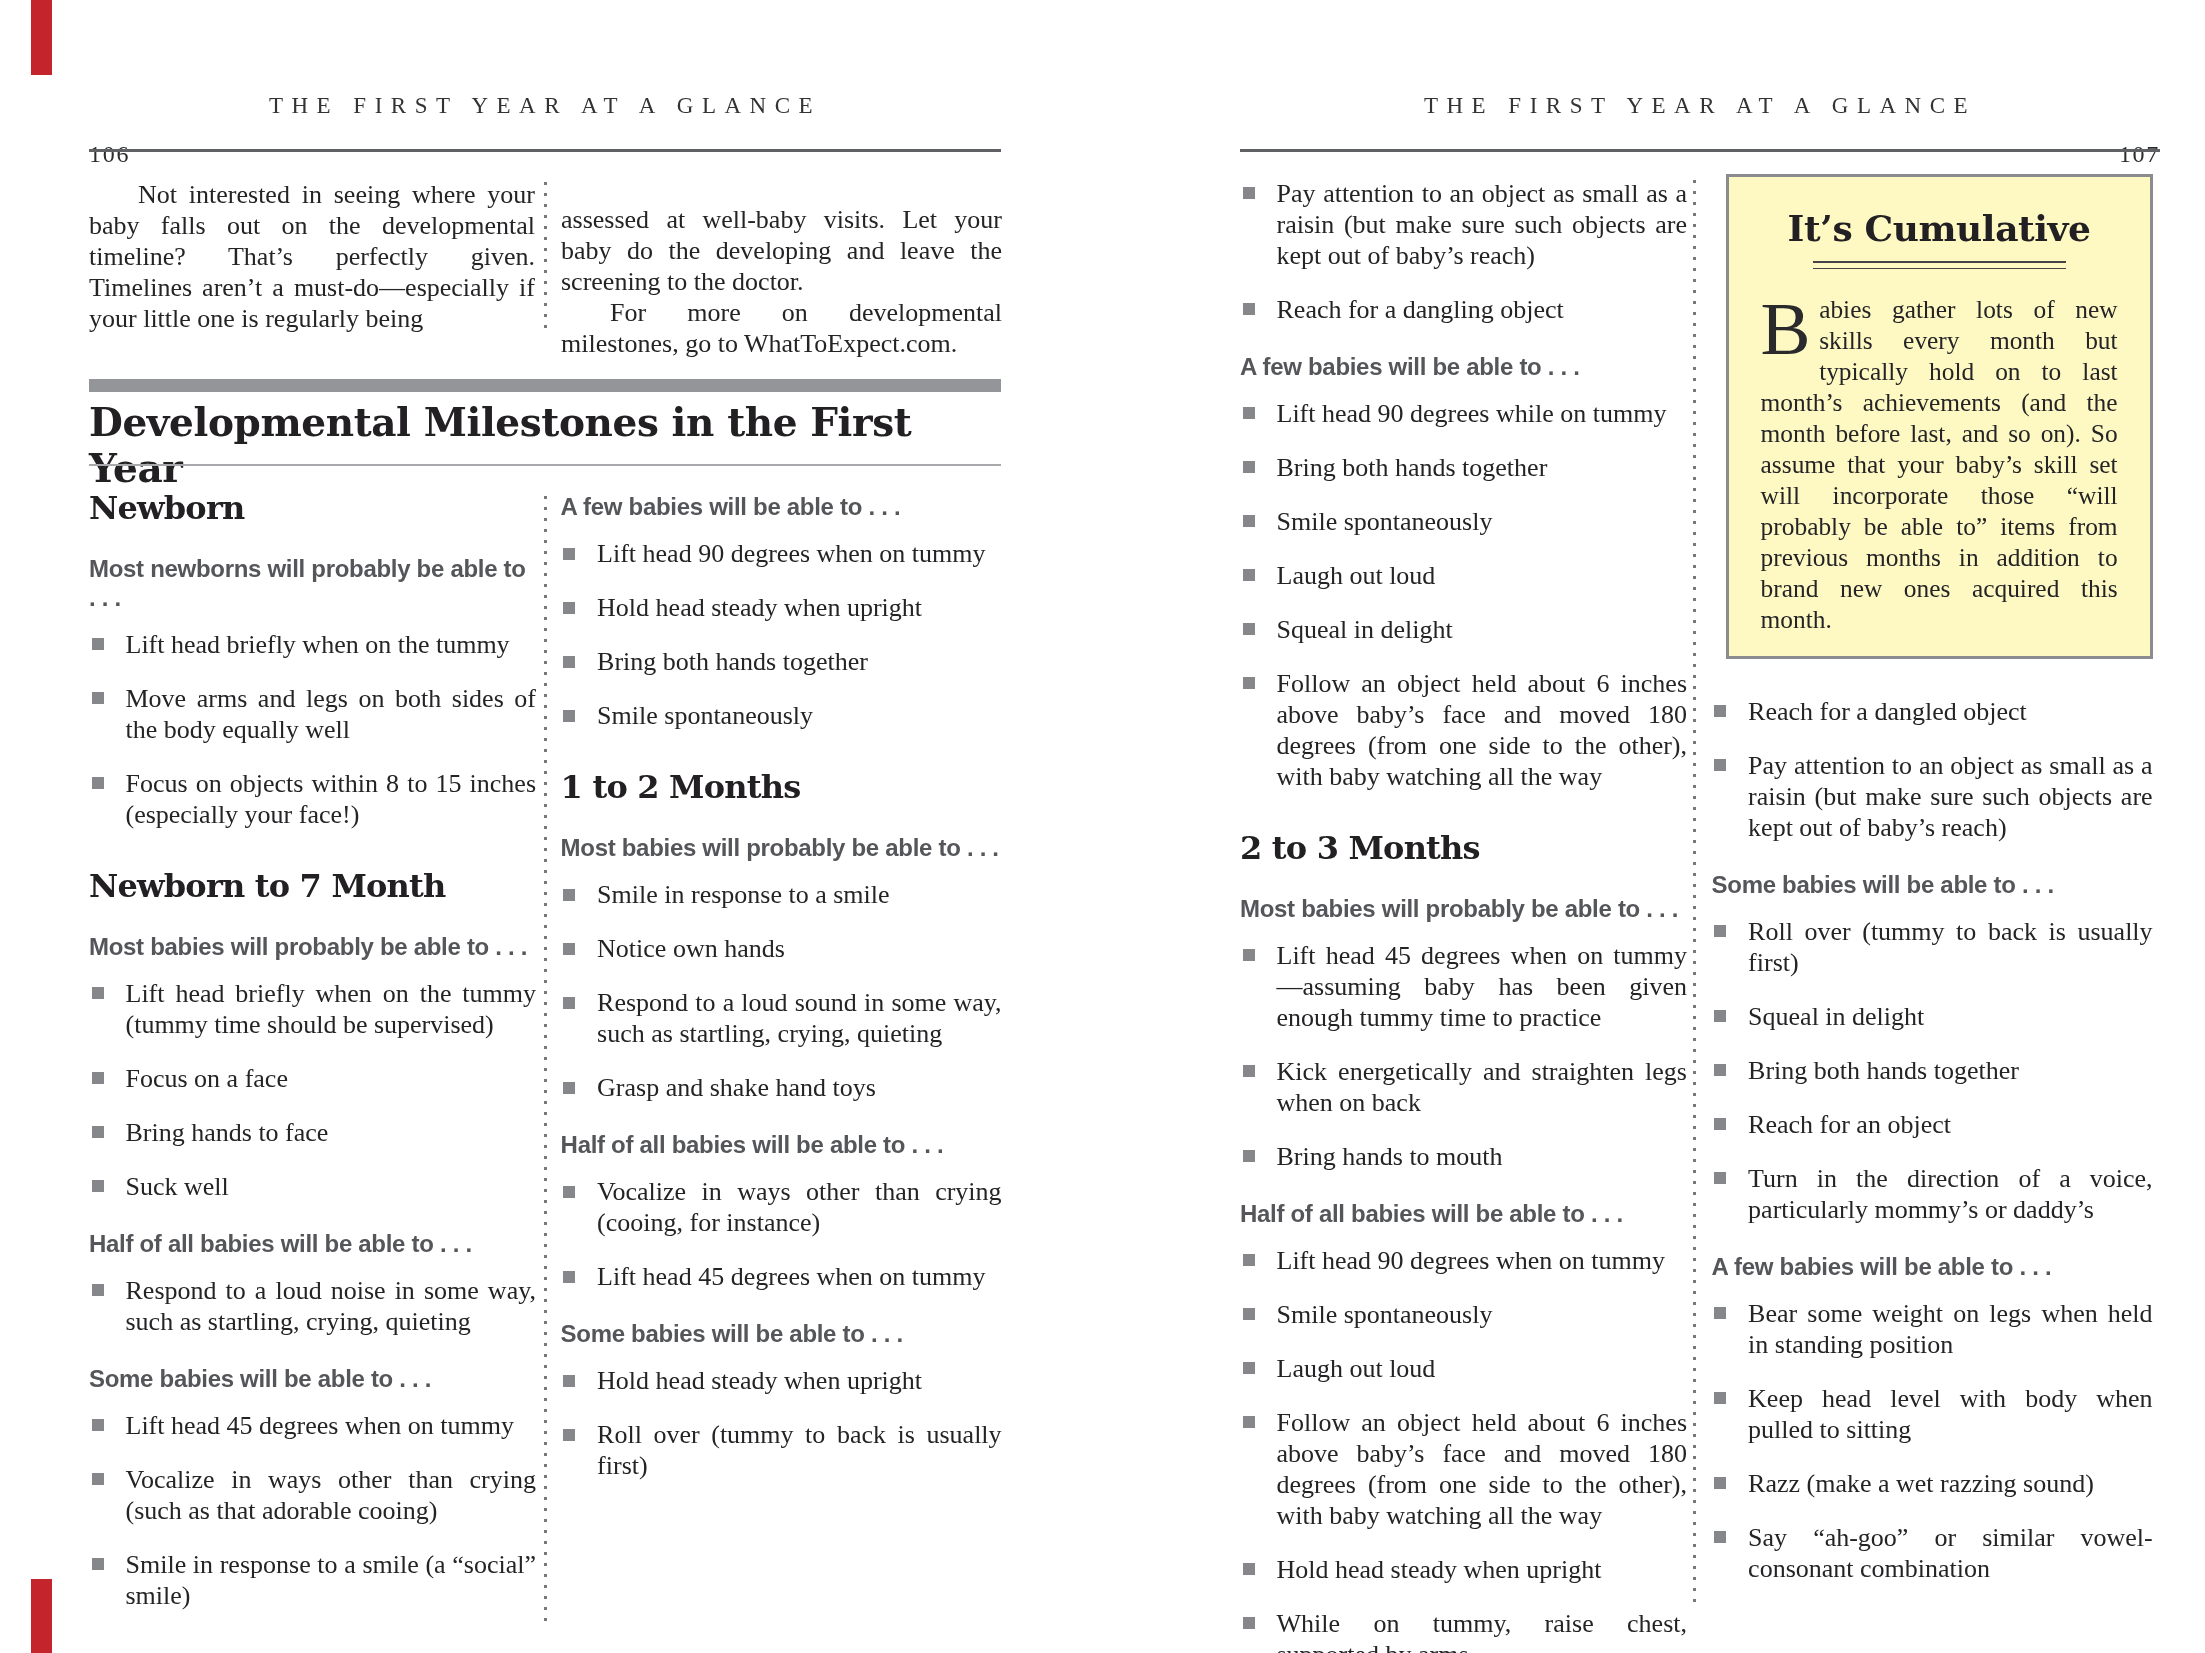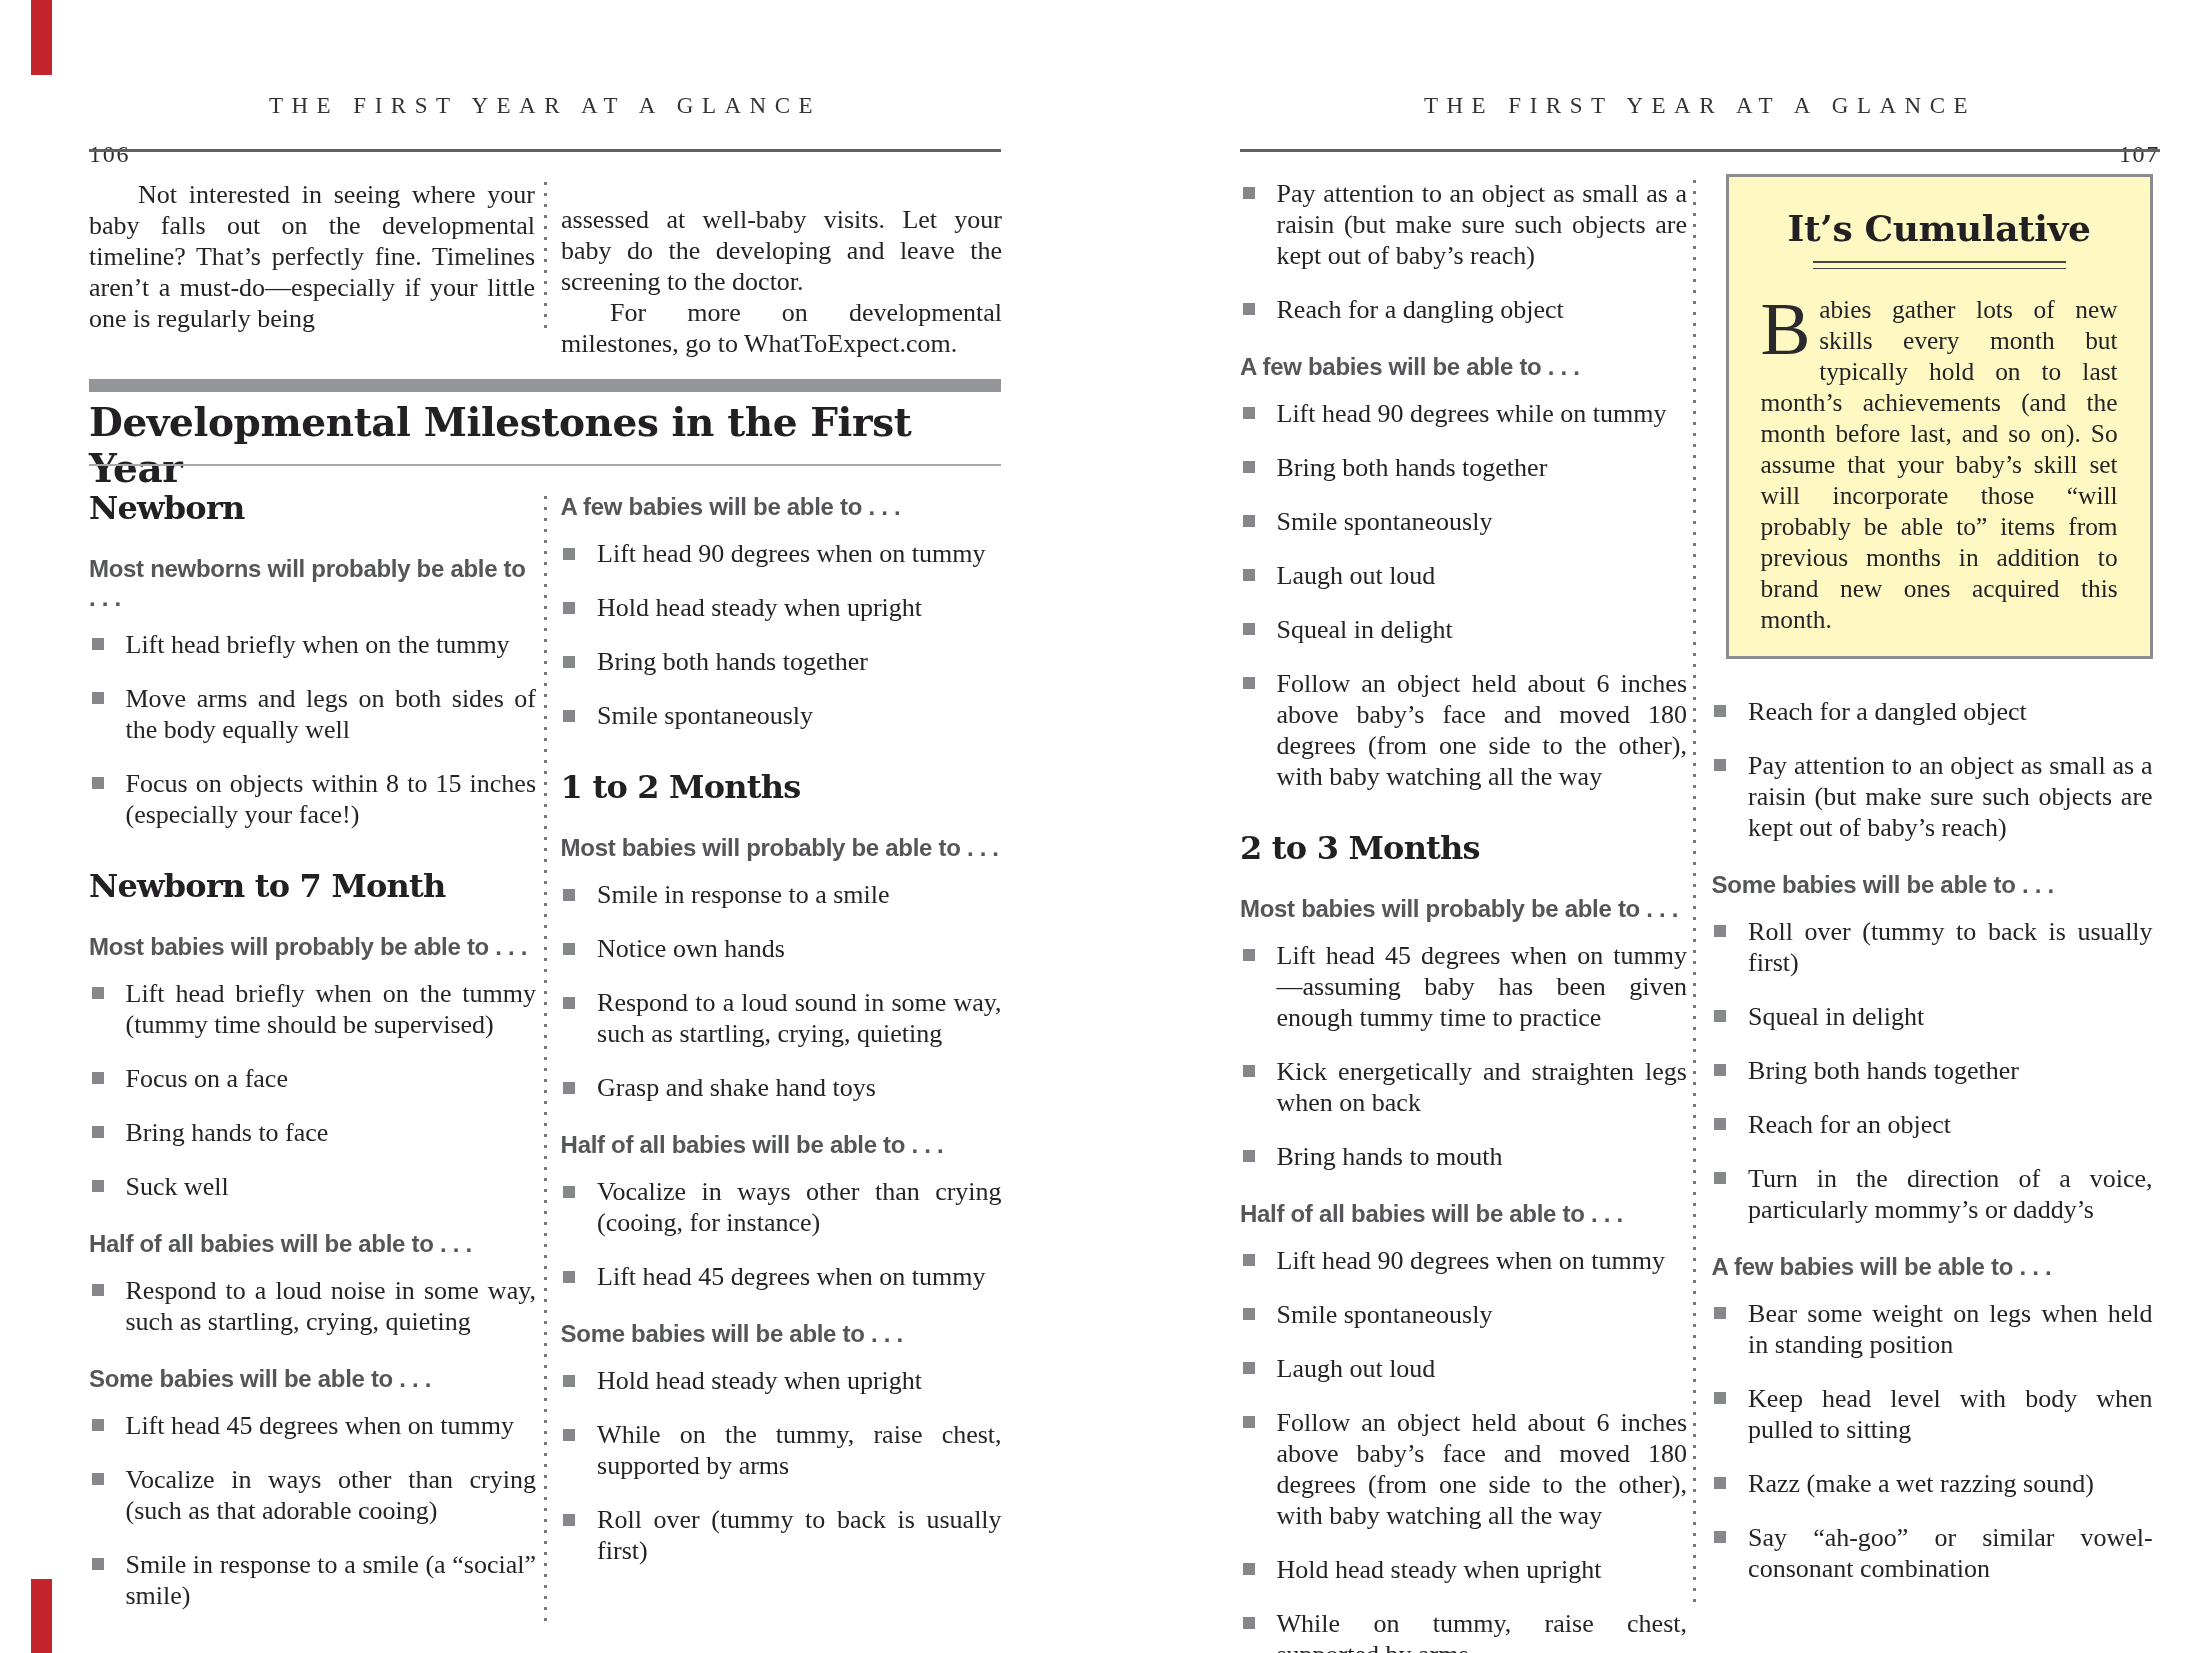--- a/index.html
+++ b/index.html
@@ -58,21 +58,21 @@
 <body>
 
 <div id="edge-top" class="edge-mark"></div>
 <div id="edge-bottom" class="edge-mark"></div>
 
 <div id="page-l" class="page">
   <div class="folio">106</div>
   <div class="runhead">THE FIRST YEAR AT A GLANCE</div>
   <div class="hrule"></div>
 
-  <div id="intro-c1" class="ip ind">Not interested in seeing where your baby falls out on the developmental timeline? That’s perfectly fine. Timelines aren’t a must-do—especially if your little one is regularly being</div>
+  <div id="intro-c1" class="ip ind">Not interested in seeing where your baby falls out on the developmental timeline? That’s perfectly given. Timelines aren’t a must-do—especially if your little one is regularly being</div>
   <div id="intro-c2">
     <div class="ip">assessed at well-baby visits. Let your baby do the developing and leave the screening to the doctor.</div>
     <div class="ip ind">For more on developmental milestones, go to WhatToExpect.com.</div>
   </div>
   <div id="vd-intro" class="vdots"></div>
 
   <div class="banner"></div>
   <div class="main-title">Developmental Milestones in the First Year</div>
   <div class="thinrule"></div>
   <div id="vd-left" class="vdots"></div>
@@ -179,24 +179,20 @@
         </div>
       <div class="li">
           <span class="sq"></span>
           <div class="tx">Lift head 45 degrees when on tummy</div>
         </div>
 
       <div class="sub">Some babies will be able to . . .</div>
       <div class="li">
           <span class="sq"></span>
           <div class="tx">Hold head steady when upright</div>
-        </div>
-      <div class="li">
-          <span class="sq"></span>
-          <div class="tx">While on the tummy, raise chest, supported by arms</div>
         </div>
       <div class="li">
           <span class="sq"></span>
           <div class="tx">Roll over (tummy to back is usually first)</div>
         </div>
     </div>
   </div>
 </div>
 
 <div id="page-r" class="page">

